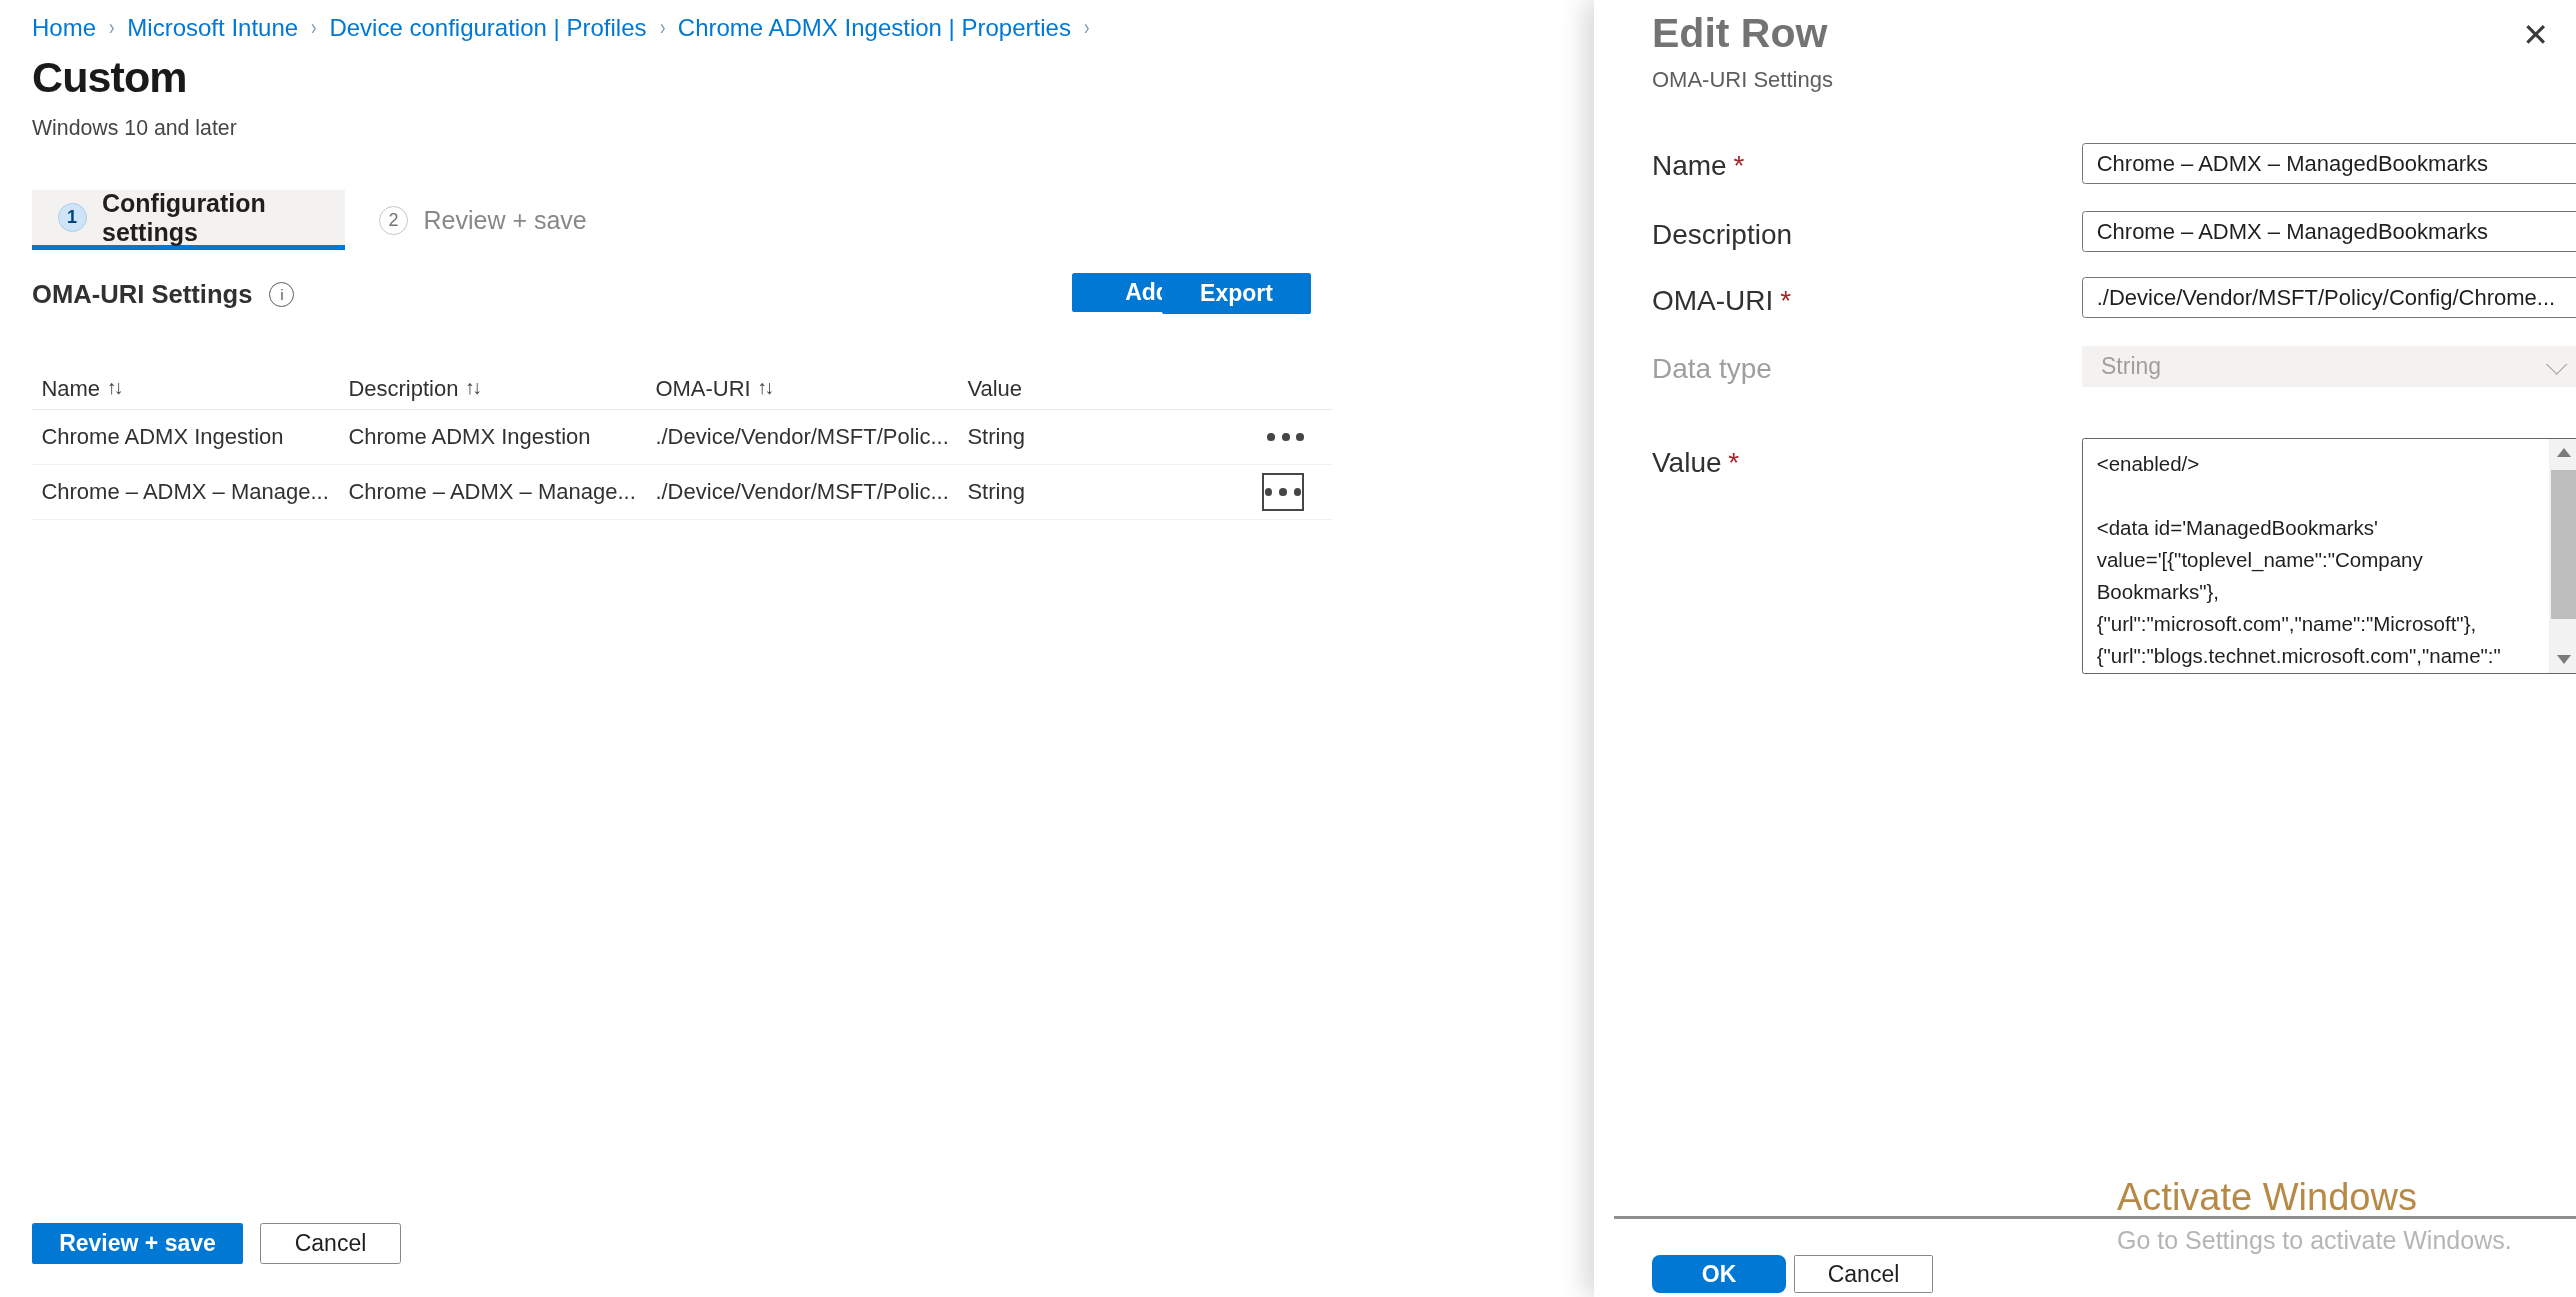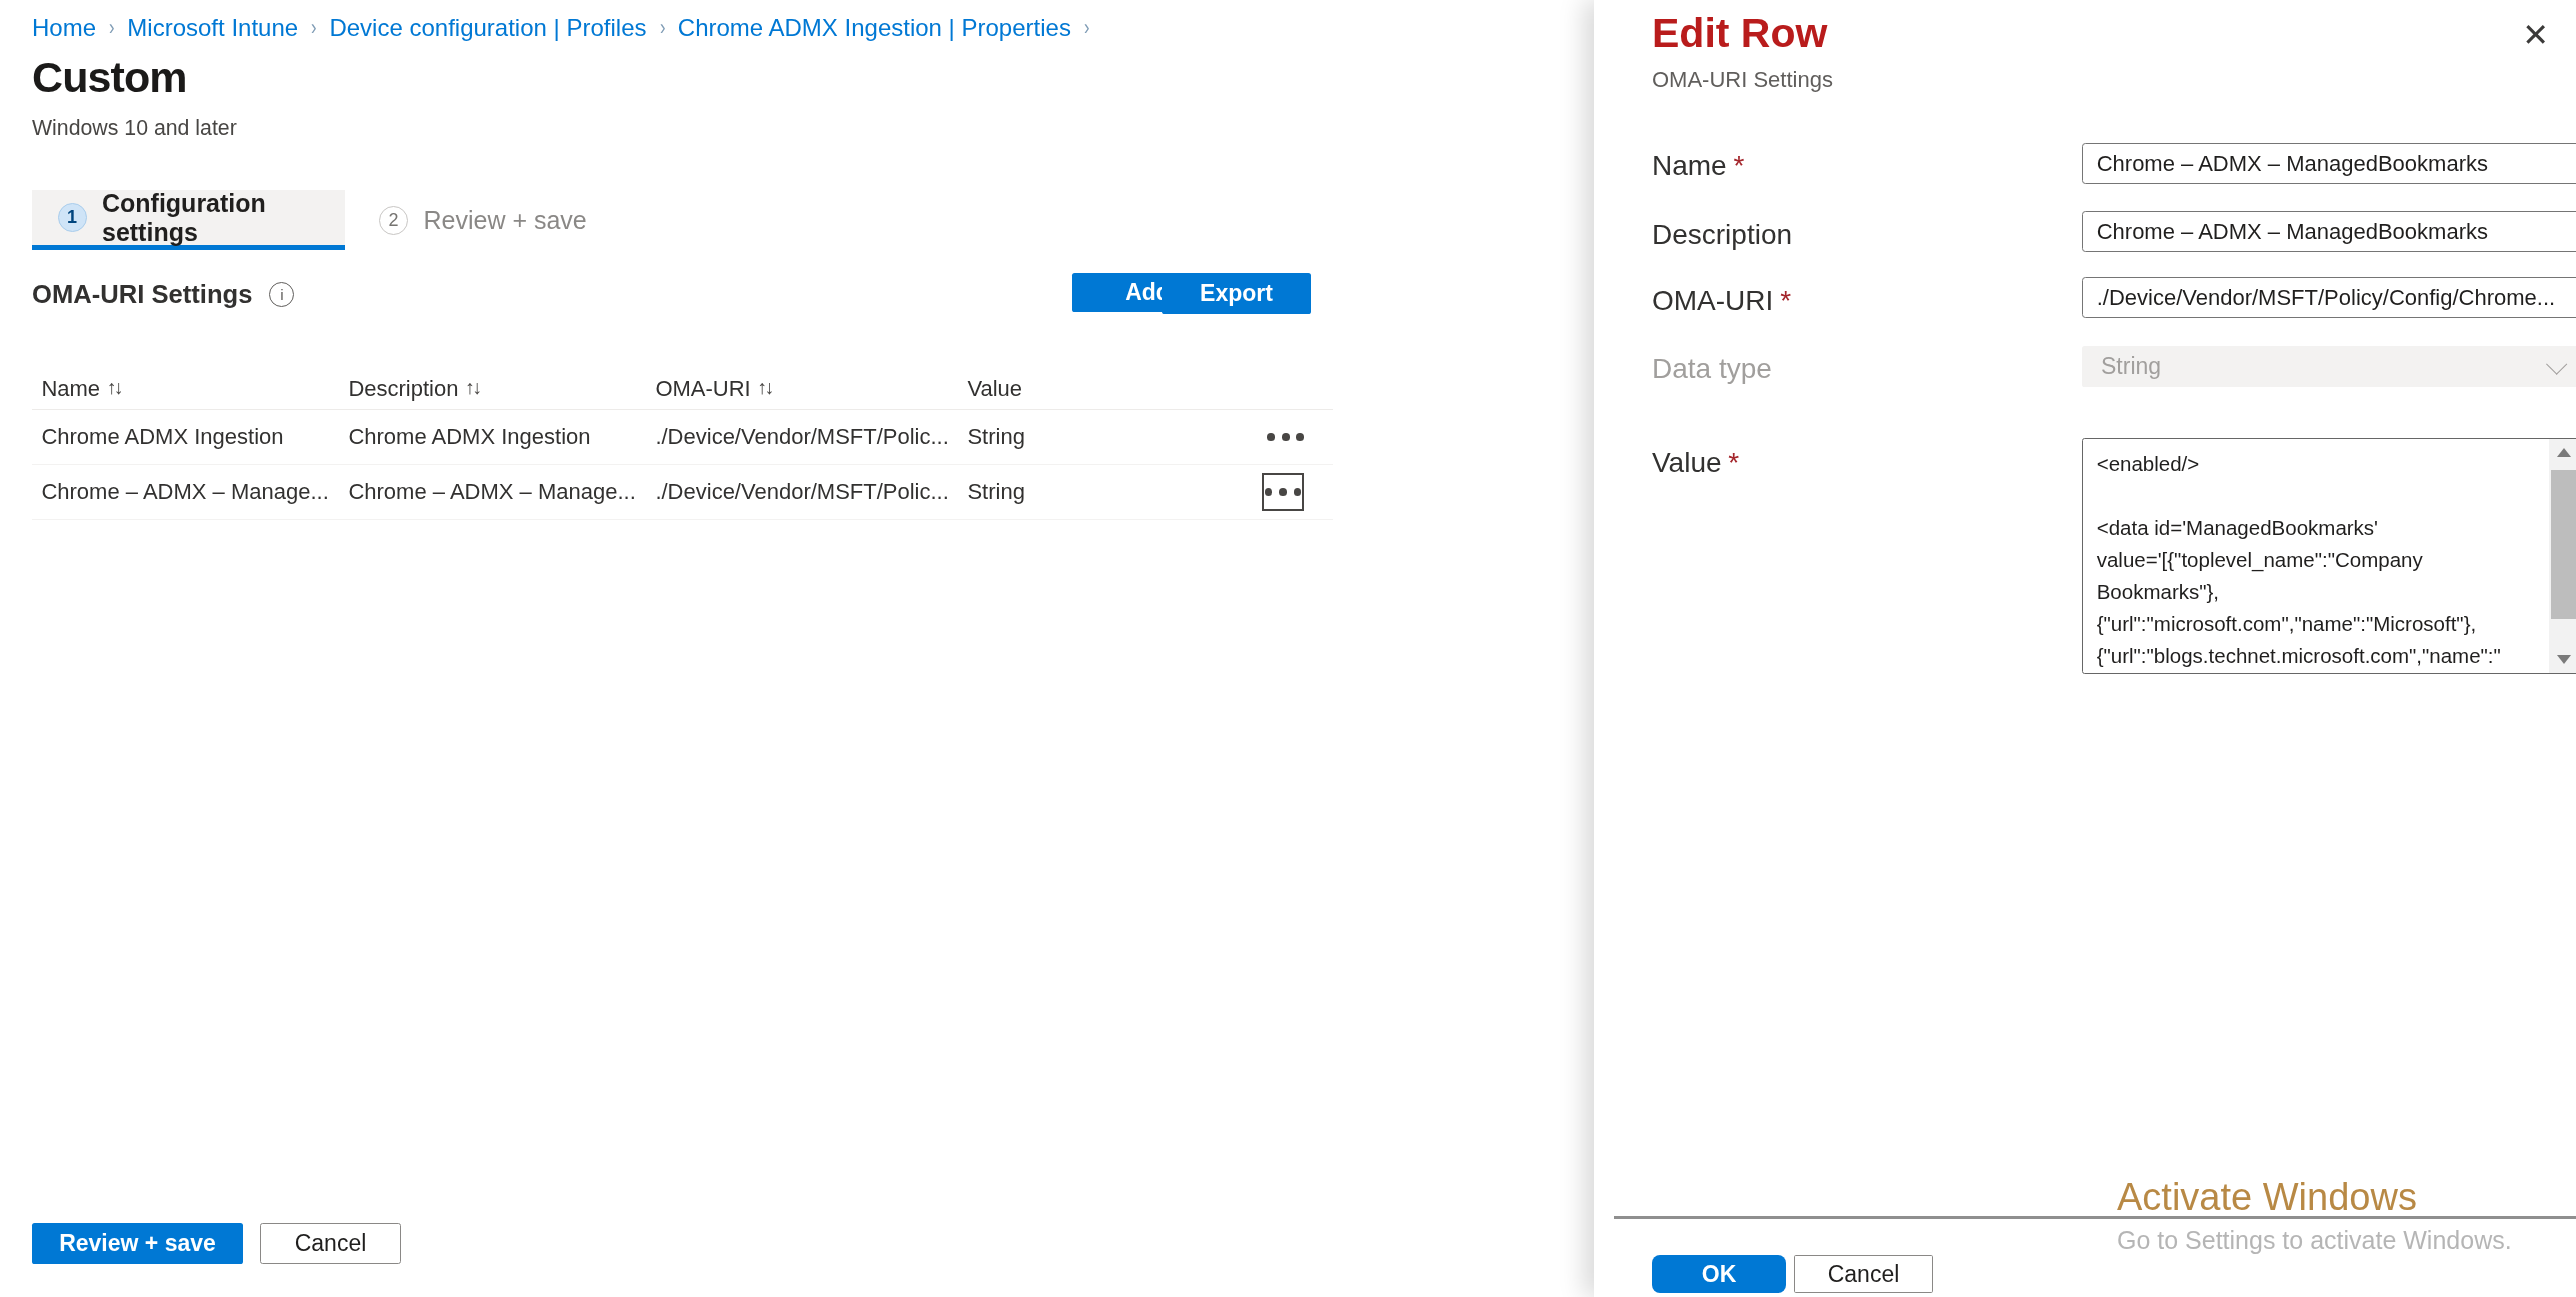--- a/index.html
+++ b/index.html
@@ -58,21 +58,21 @@
 
   
   #review-save-btn { left:12px; top:1223px; width:211px; height:41px; }
   .btn-outline { background:#fff; border:1.7px solid #8a8886; border-radius:2.6px; color:#201f1e;
     font-size:23px; font-family:inherit; cursor:pointer; }
   #main-cancel-btn { left:240px; top:1223px; width:141px; height:41px; }
 
   
   #panel { position:absolute; left:1594px; top:0; width:982px; height:1297px; background:#fff;
     box-shadow:-10.2px 0 24px rgba(0,0,0,0.15); }
-  .panel-title { left:38px; top:10.2px; font-size:41px; font-weight:700; color:#b91c1c; }
+  .panel-title { left:38px; top:10.2px; font-size:41px; font-weight:700; color:#737373; }
   .panel-sub { left:38px; top:67px; font-size:22px; color:#605e5c; }
   .close-x { right:27px; top:19px; font-size:32px; color:#3b3a39; font-weight:400; cursor:pointer; line-height:1; }
 
   .fld-label { left:38px; font-size:28px; color:#323130; white-space:nowrap; }
   .fld-label.disabled { color:#a19f9d; }
   .req { color:#a4262c; margin-left:6.8px; }
 
   .txt-input { left:468px; width:498px; height:41px; border:1.7px solid #757575; border-radius:3.4px;
     background:#fff; font-size:22px; color:#201f1e; padding:0 13.7px; font-family:inherit; }
   .dropdown { left:468px; top:346px; width:498px; height:41px; background:#f3f2f1; border:none;

